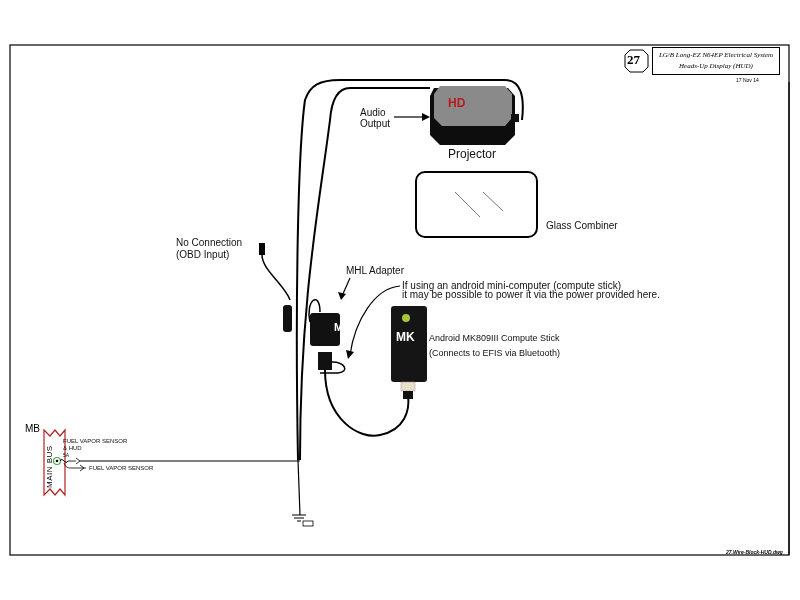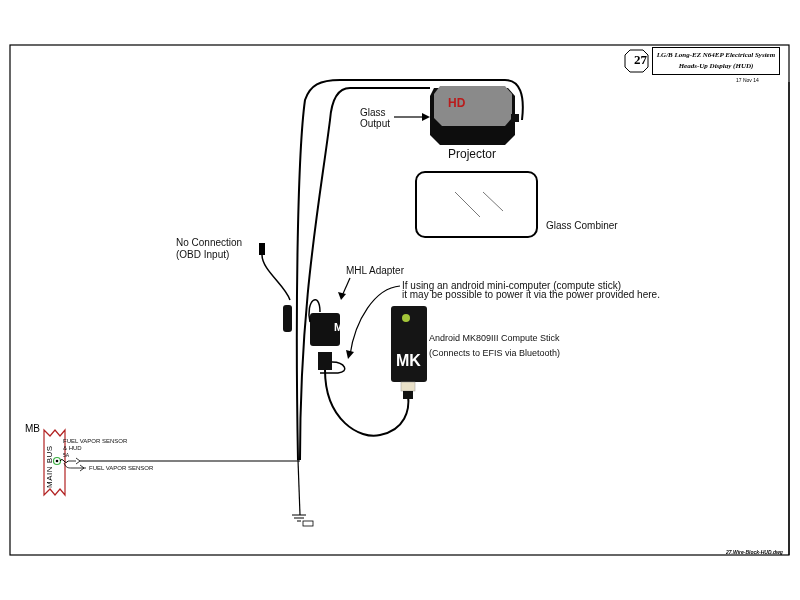--- a/index.html
+++ b/index.html
@@ -1,21 +1,21 @@
 <!DOCTYPE html>
 <html><head>
 <meta charset="utf-8">
 <style>
   html, body { margin:0; padding:0; background:#ffffff; }
   body { width:800px; height:600px; position:relative; overflow:hidden; font-family:"Liberation Sans", sans-serif; }
   #frame { position:absolute; left:0; top:0; width:800px; height:600px; }
   .lbl { position:absolute; color:#111; white-space:nowrap; }
   .ctr { }
-  .title-box { position:absolute; left:652px; top:47px; width:128px; height:28px; border:1.5px solid #000; font-family:"Liberation Serif", serif; font-style:italic; font-weight:bold; font-size:7px; text-align:center; line-height:11px; padding-top:2px; box-sizing:border-box; }
-  .sheet-num { position:absolute; left:627px; top:50px; width:20px; height:20px; font-family:"Liberation Serif", serif; font-size:13px; font-weight:bold; text-align:right; line-height:20px;border-radius:7px; }
+  .title-box { position:absolute; left:652px; top:47px; width:128px; height:28px; border:1.5px solid #000; font-family:"Liberation Serif", serif; font-style:italic; font-weight:normal; font-size:7px; text-align:center; line-height:11px; padding-top:2px; box-sizing:border-box; }
+  .sheet-num { position:absolute; left:627px; top:50px; width:20px; height:20px; font-family:"Liberation Serif", serif; font-size:13px; font-weight:bold; text-align:left; line-height:20px;border-radius:7px; }
   .date { position:absolute; left:736px; top:77px; font-size:5px; }
   .fname { position:absolute; left:726px; top:549px; font-size:5px; font-weight:bold; font-style:italic; }
   .mb-text { position:absolute; left:25px; top:423px; font-size:10px; }
   .bus-text { position:absolute; left:35px; top:456px; transform:rotate(-90deg); transform-origin:left top; font-size:8px; letter-spacing:0.5px; white-space:nowrap; }
   .small { font-size:6px; line-height:7px; }
 </style>
 </head>
 <body>
 
 <svg id="frame" viewBox="0 0 800 600" xmlns="http://www.w3.org/2000/svg">
@@ -85,40 +85,40 @@
 <div class="title-box">
   <div>LG/B Long-EZ N64EP Electrical System</div>
   <div>Heads-Up Display (HUD)</div>
 </div>
 <div class="date">17 Nov 14</div>
 <div class="fname">27.Wire-Block-HUD.dwg</div>
 
 <div class="lbl" style="left:448px;top:96px;font-size:12px;font-weight:bold;color:#b91c1c;">HD</div>
 <div class="lbl" style="left:448px;top:147px;font-size:12px;">Projector</div>
 <div class="lbl" style="left:360px;top:107px;font-size:10px;line-height:11px;">
-  <div>Glass</div>
+  <div>Audio</div>
   <div>Output</div>
 </div>
 
 <div class="lbl" style="left:546px;top:197px;font-size:10px;margin-top:23px;">Glass Combiner</div>
 
 <div class="lbl ctr" style="left:176px;top:237px;font-size:10px;line-height:12px;">
   <div>No Connection</div>
   <div>(OBD Input)</div>
 </div>
 
 <div class="lbl" style="left:314px;top:321px;font-size:11px;font-weight:bold;color:#fff;padding-left:20px;">MH</div>
 <div class="lbl" style="left:346px;top:265px;font-size:10px;">MHL Adapter</div>
 
 <div class="lbl" style="left:402px;top:281px;font-size:10px;line-height:9px;">
   <div>If using an android mini-computer (compute stick)</div>
   <div>it may be possible to power it via the power provided here.</div>
 </div>
 
-<div class="lbl" style="left:396px;top:330px;font-size:16px;font-weight:bold;color:#fff;margin-top:22px;">MK</div>
+<div class="lbl" style="left:396px;top:330px;font-size:12px;font-weight:bold;color:#fff;">MK</div>
 <div class="lbl" style="left:429px;top:333px;font-size:9px;">Android MK809III Compute Stick</div>
 <div class="lbl" style="left:429px;top:348px;font-size:9px;">(Connects to EFIS via Bluetooth)</div>
 
 <div class="mb-text">MB</div>
 <div class="bus-text" style="top:488px;left:45px;">MAIN BUS</div>
 <div class="lbl small" style="left:63px;top:438px;">
   <div>FUEL VAPOR SENSOR</div>
   <div>&amp; HUD</div>
 </div>
 <div class="lbl" style="left:63px;top:452px;font-size:5px;">5A</div>

